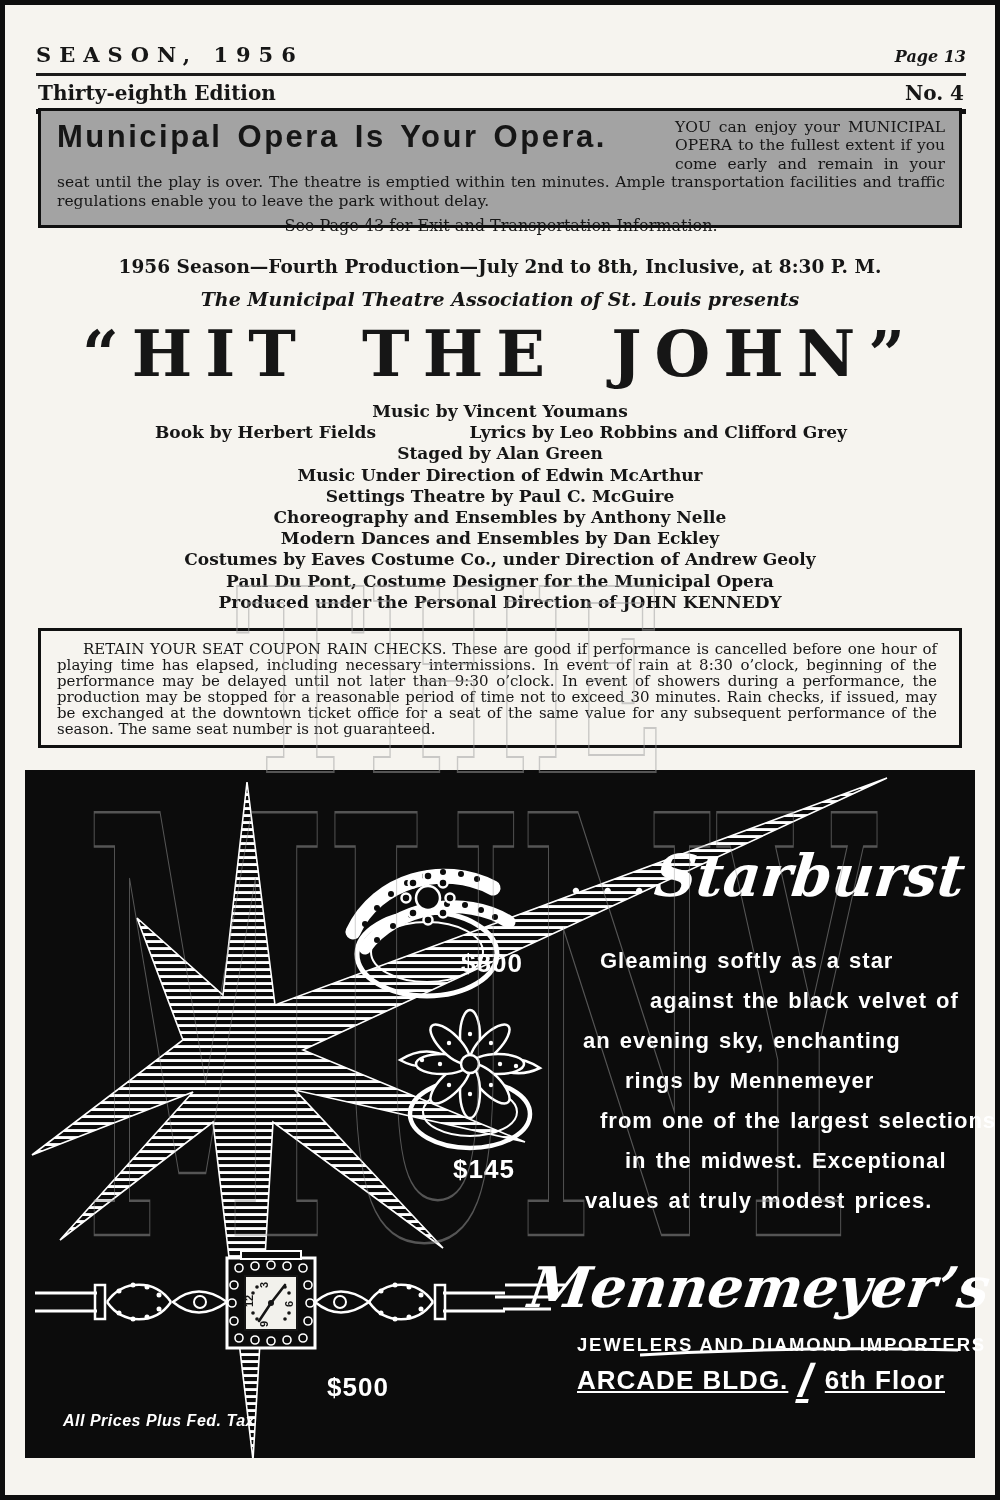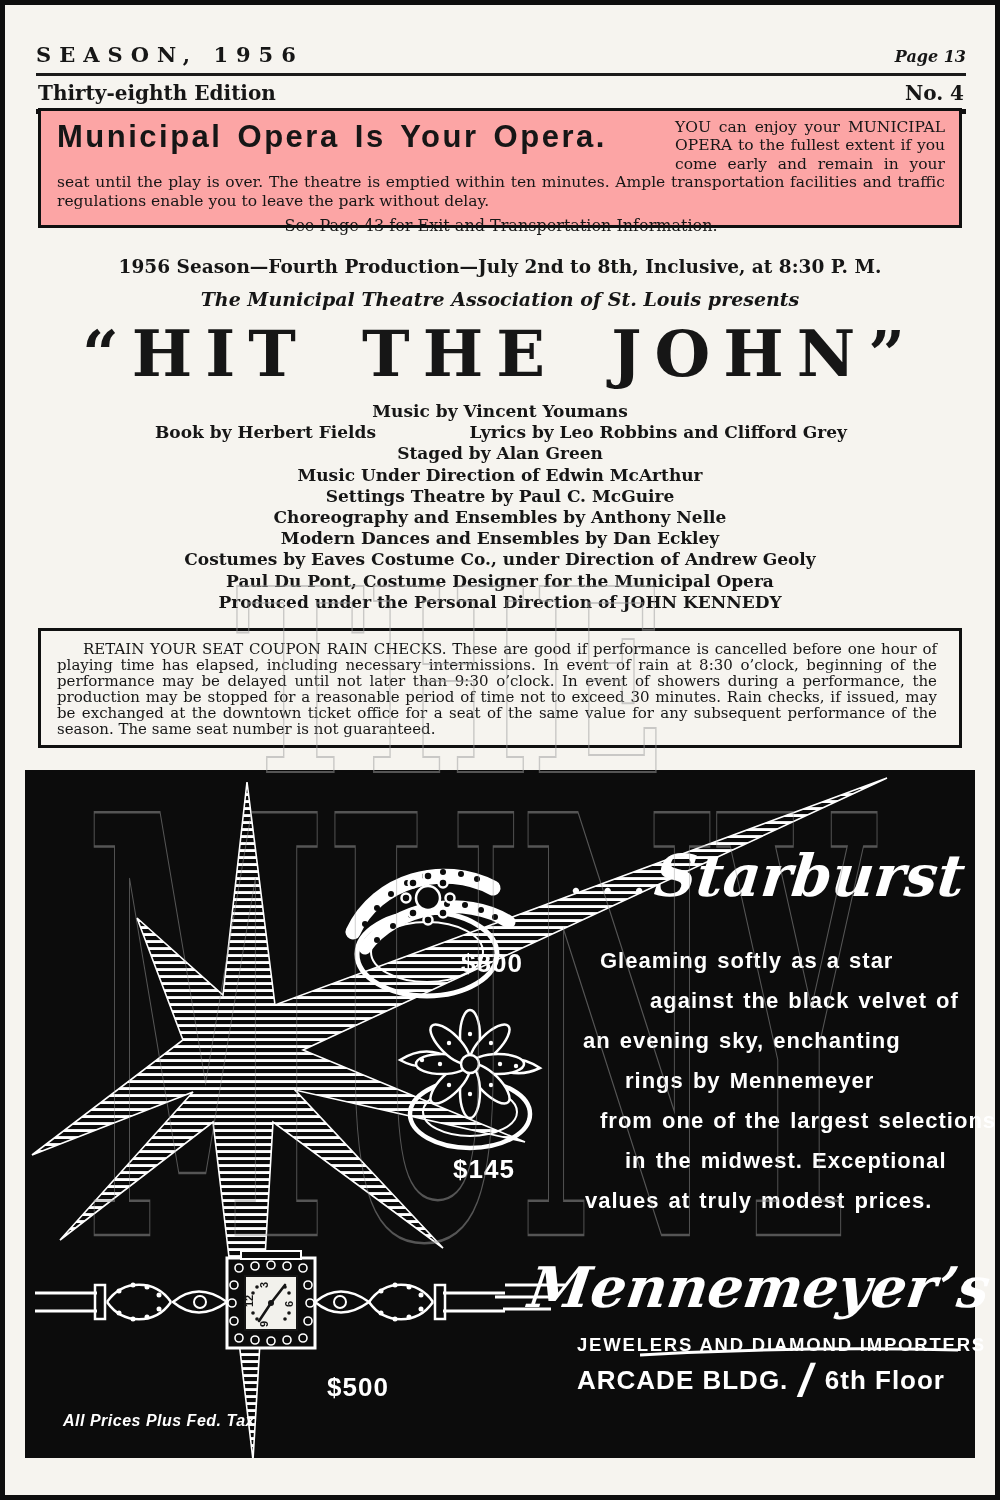--- a/index.html
+++ b/index.html
@@ -16,21 +16,21 @@
   .pageno{font-size:16px; font-weight:bold; font-style:italic;}
   .rule1{height:3px; background:#1b1b1b; margin-top:6px;}
   .hrow2{padding:5px 2px 0 2px;}
   .edition{font-size:20px; font-weight:bold;}
   .issue{font-size:20px; font-weight:bold;}
   .rule2{height:5px; background:#101010; margin-top:4px;}
   
   .notice{
     position:absolute; left:38px; right:38px; top:108px; height:120px;
     border:3px solid #101010; box-sizing:border-box; padding:7px 14px 0 16px;
-    background:#fca5a5;
+    background:#a3a3a3;
   }
   .notice-headline{
     float:left; width:618px;
     font-family:"Liberation Sans", sans-serif; font-weight:bold;
     font-size:31px; letter-spacing:2.5px; word-spacing:4px; line-height:38px;
   }
   .notice-body{
     margin:0; font-size:15.5px; line-height:18.4px; text-align:justify;
   }
   .notice-footer{ clear:both; text-align:center; font-size:16px; margin-top:6px;}
@@ -91,21 +91,21 @@
     margin-left:30px; font-style:italic; font-weight:bold; font-size:56px; line-height:62px;
     transform:skewX(-8deg); transform-origin:left bottom; white-space:nowrap;
   }
   .flourish{position:absolute; left:145px; top:88px;}
   .brand-tagline{
     margin:16px 0 0 82px; font-family:"Liberation Sans", sans-serif; font-weight:bold;
     font-size:18.5px; letter-spacing:1.8px; white-space:nowrap;
   }
   .brand-address{
     margin:4px 0 0 82px; width:368px; display:flex; justify-content:space-between;
-    align-items:center; font-family:"Liberation Sans", sans-serif; font-weight:bold;
+    align-items:center; font-family:"Liberation Sans", sans-serif; font-weight:bold;text-decoration:underline;
   }
   .addr-left,.addr-right{font-size:26px; letter-spacing:1px;}
   .addr-slash{font-size:46px; font-weight:bold; transform:skewX(-12deg); line-height:40px;}
   
   .watermark{position:absolute; left:0; top:0; pointer-events:none; opacity:0.5;}
 </style>
 </head>
 <body>
 
 <div class="page">

